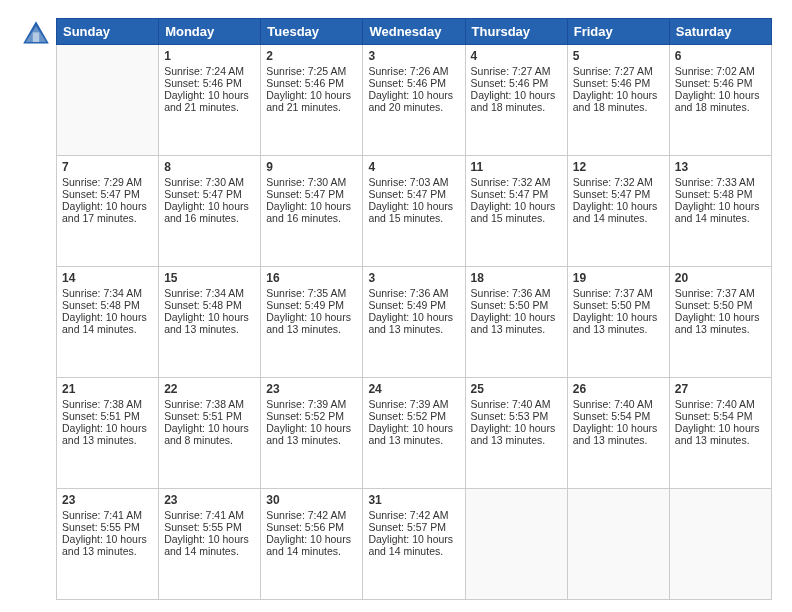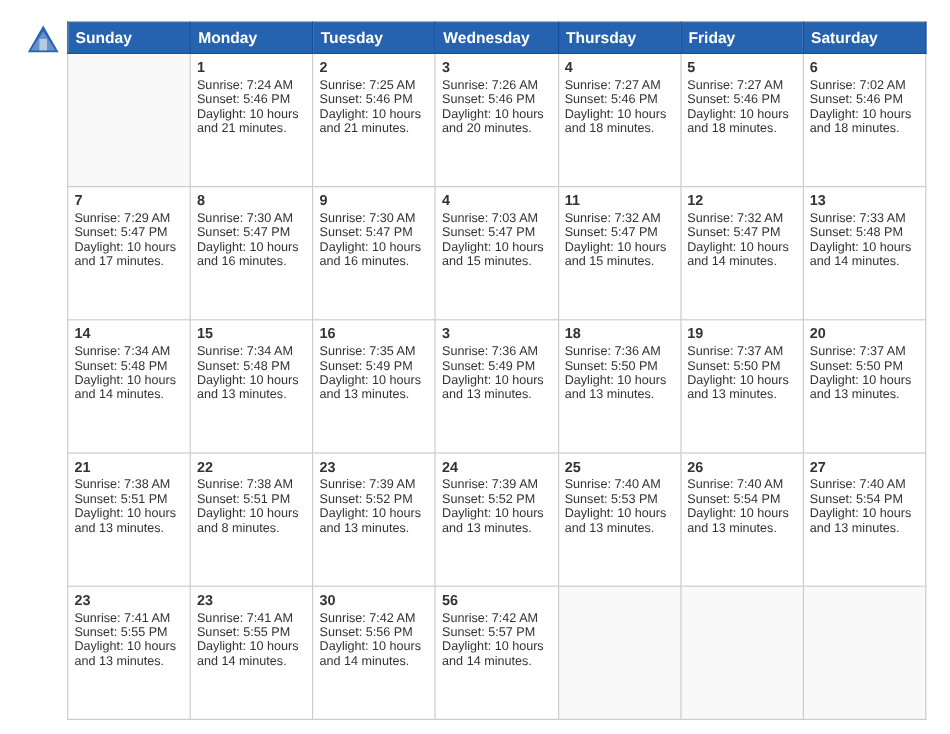--- a/index.html
+++ b/index.html
@@ -332,21 +332,21 @@
             <div>and 14 minutes.</div>
           </td>
           <td>
             <span class="day-num">30</span>
             <div>Sunrise: 7:42 AM</div>
             <div>Sunset: 5:56 PM</div>
             <div>Daylight: 10 hours</div>
             <div>and 14 minutes.</div>
           </td>
           <td>
-            <span class="day-num">56</span>
+            <span class="day-num">31</span>
             <div>Sunrise: 7:42 AM</div>
             <div>Sunset: 5:57 PM</div>
             <div>Daylight: 10 hours</div>
             <div>and 14 minutes.</div>
           </td>
           <td class="empty"></td>
           <td class="empty"></td>
           <td class="empty"></td>
         </tr>
       </tbody>

